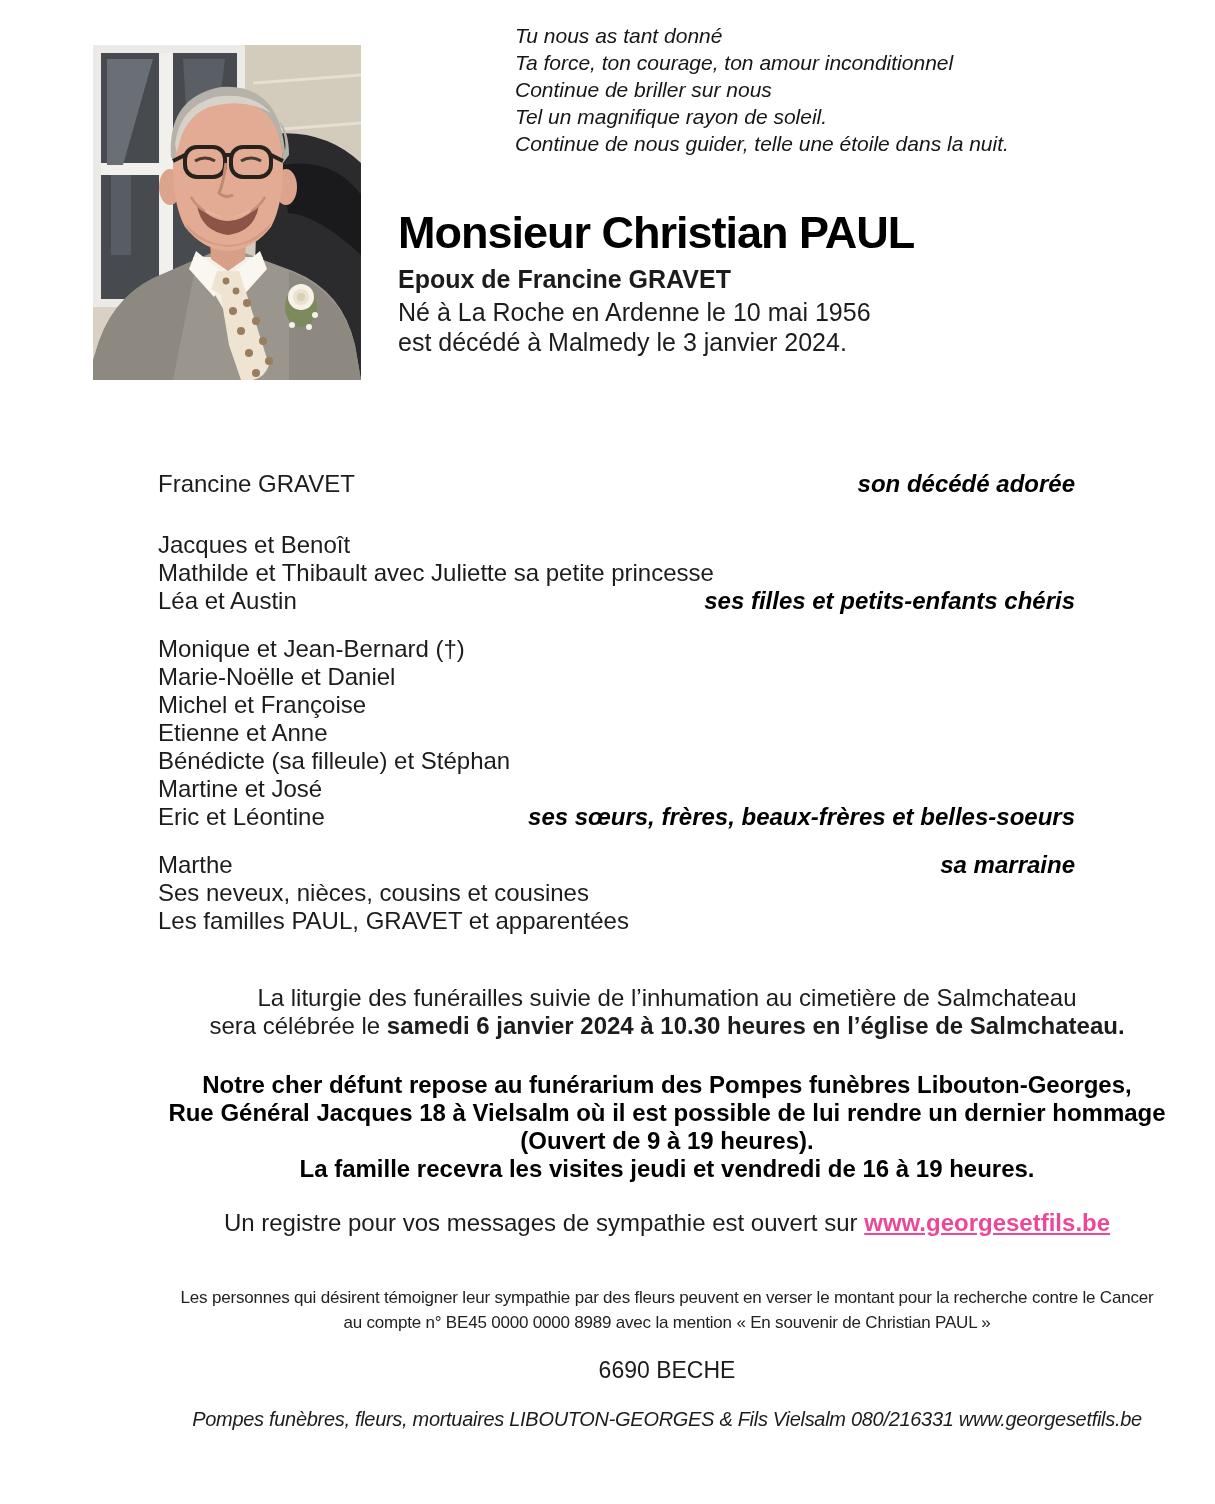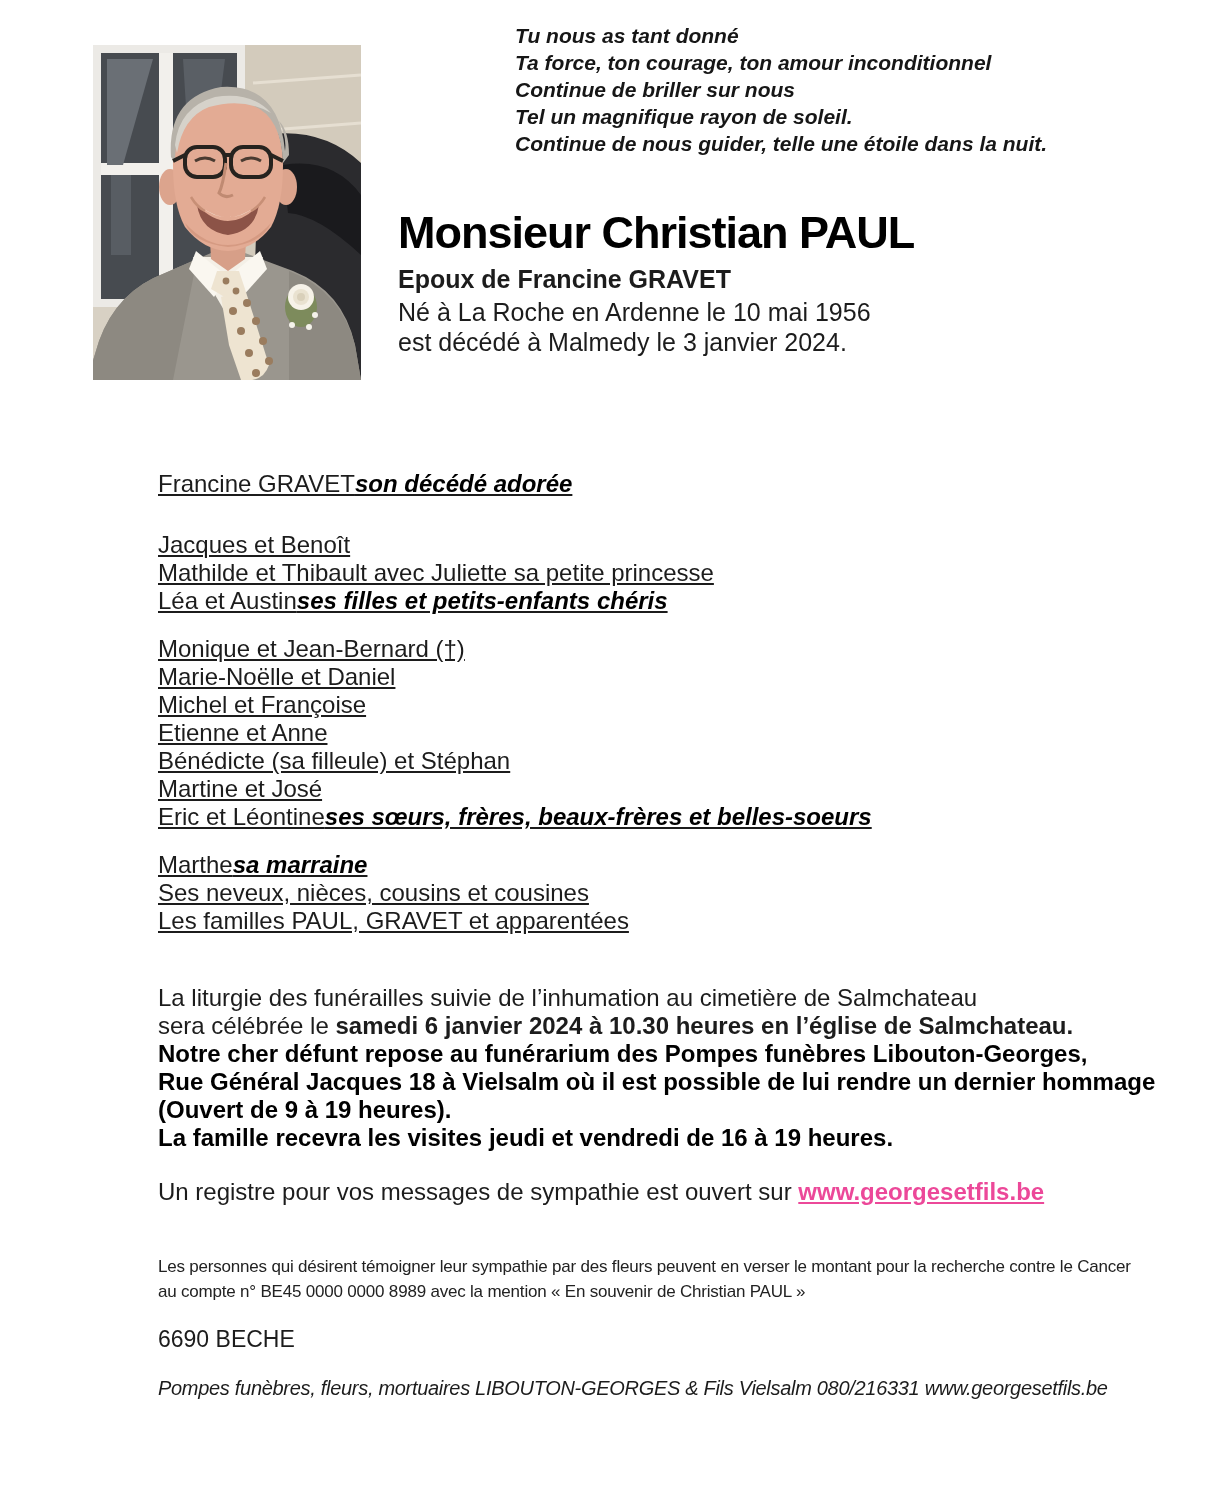--- a/index.html
+++ b/index.html
@@ -16,48 +16,48 @@
   .header { position:relative; height:470px; }
   .photo {
     position:absolute; left:93px; top:45px;
     width:268px; height:335px; overflow:hidden;
     background:#d7d0c4;
   }
   .photo svg { display:block; width:268px; height:335px; }
   .poem {
     position:absolute; left:515px; top:22px;
     font-style:italic; font-size:21px; line-height:27px;
-    white-space:nowrap; color:#161616;font-weight:bold;
+    white-space:nowrap; color:#161616;
   }
   .title-block {
     position:absolute; left:398px; top:208px; width:762px;
     text-align:left;
   }
   .main-title {
     font-size:45px; font-weight:bold; letter-spacing:-1px;
     line-height:50px; color:#000;
   }
   .sub-title { font-size:25px; font-weight:bold; margin-top:7px; line-height:29px; }
   .date-line { font-size:25px; line-height:30px; }
   .date-lines { margin-top:3px; }
 
   
   .family { margin:0 140px 0 158px; font-size:24px; }
   .fgroup-1 { margin-bottom:33px; }
   .fgroup-2 { margin-bottom:20px; }
   .fgroup-3 { margin-bottom:20px; }
-  .frow { display:flex; justify-content:flex-start; line-height:28px;text-decoration:underline; }
+  .frow { display:flex; justify-content:space-between; line-height:28px; }
   .fname { white-space:nowrap; }
   .frel  { font-weight:bold; font-style:italic; white-space:nowrap; color:#000; }
 
   
-  .centerblock { margin-left:158px; margin-right:39px; text-align:left; }
+  .centerblock { margin-left:158px; margin-right:39px; text-align:center; }
   .ceremony { margin-top:49px; font-size:24px; line-height:28px; }
   .ceremony b { font-weight:bold; }
-  .notice { font-size:24px; line-height:28px; font-weight:bold; color:#000; }
+  .notice { margin-top:31px; font-size:24px; line-height:28px; font-weight:bold; color:#000; }
   .register { margin-top:26px; font-size:24px; line-height:28px; }
   .register a { color:#ec4899; font-weight:bold; text-decoration:underline; cursor:pointer; }
   .donation { margin-top:48px; font-size:17px; line-height:25px; letter-spacing:-0.2px; color:#222; }
   .footer-loc { margin-top:22px; font-size:23px; line-height:26px; }
   .footer-line { margin-top:24px; font-size:20px; line-height:24px; font-style:italic; letter-spacing:-0.3px; }
 </style>
 </head>
 <body>
 
 <div class="page">

